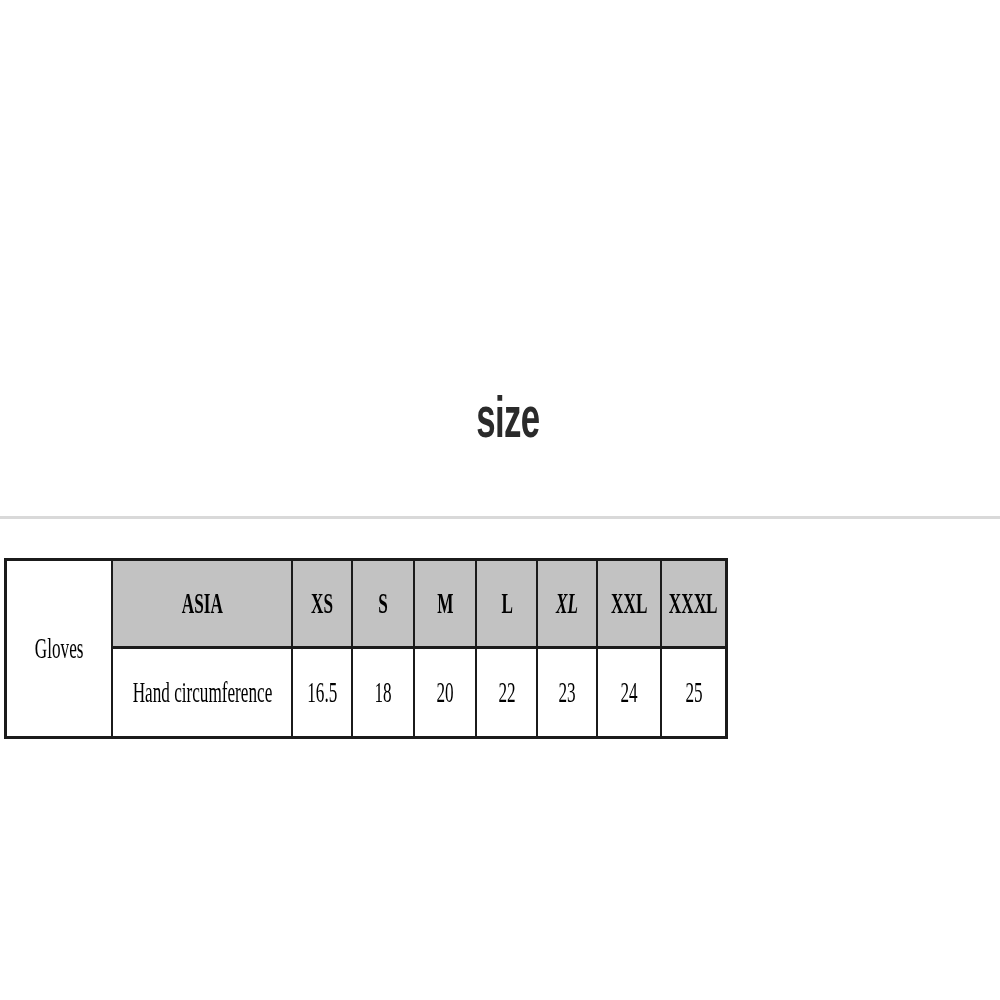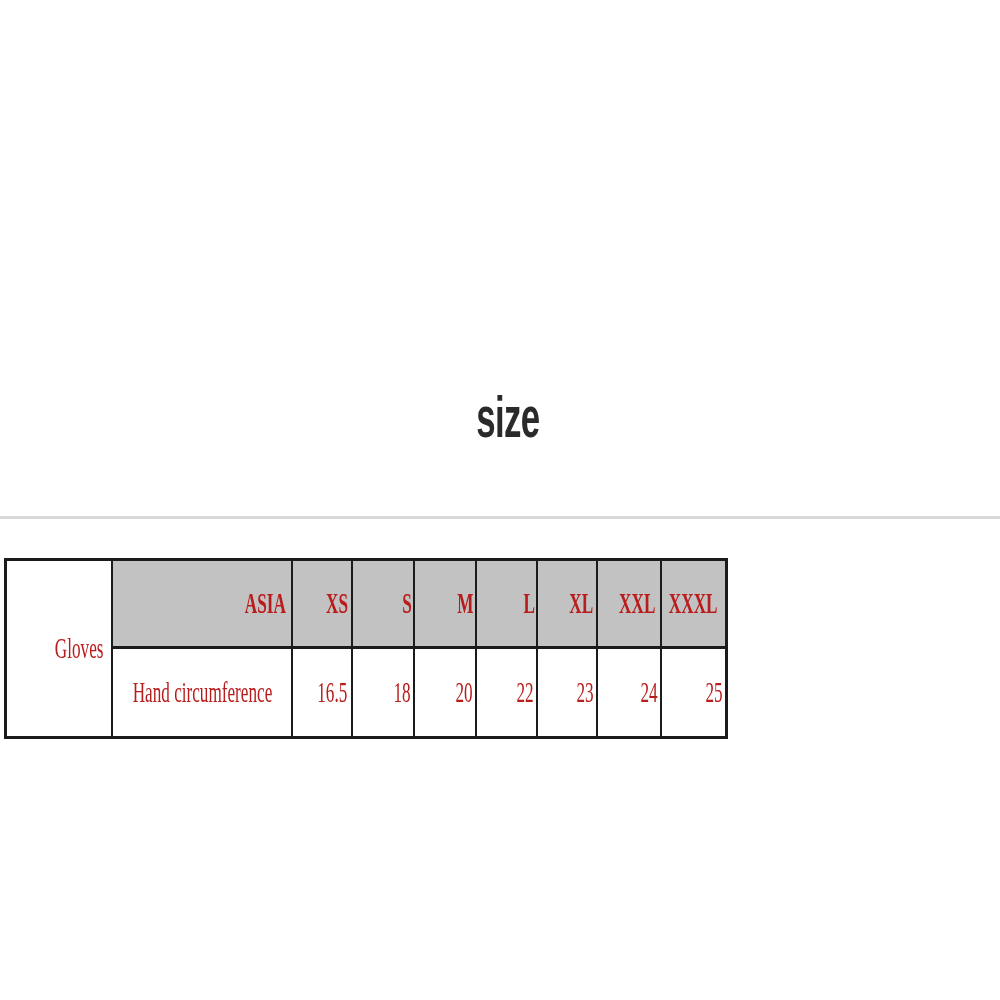--- a/index.html
+++ b/index.html
@@ -47,24 +47,24 @@
   table.size-chart {
     position: absolute;
     left: 4px;
     top: 558px;
     border-collapse: collapse;
     table-layout: fixed;
     border: 3px solid #1b1b1b;
   }
   table.size-chart td {
     border: 2px solid #1b1b1b;
-    text-align: right;
+    text-align: center;
     vertical-align: middle;
     padding: 0;
-    color: #b91c1c;
+    color: #000000;
     font-size: 22px;
     background: #ffffff;
     overflow: hidden;
   }
   table.size-chart tr.header-row { height: 88px; }
   table.size-chart tr.data-row   { height: 90px; text-decoration: underline; }
   table.size-chart td.head {
     background: #c2c2c2;
     font-weight: bold;
     border-bottom: 3px solid #1b1b1b;
@@ -98,21 +98,21 @@
       <col style="width:63px">
     </colgroup>
     <tbody>
       <tr class="header-row">
         <td rowspan="2"><span class="t">Gloves</span></td>
         <td class="head" style="background-color: rgb(194, 194, 194);"><span class="t">ASIA</span></td>
         <td class="head" style="background-color: rgb(194, 194, 194);"><span class="t">XS</span></td>
         <td class="head" style="background-color: rgb(194, 194, 194);"><span class="t">S</span></td>
         <td class="head" style="background-color: rgb(194, 194, 194);"><span class="t">M</span></td>
         <td class="head" style="background-color: rgb(194, 194, 194);"><span class="t">L</span></td>
-        <td class="head" style="background-color: rgb(194, 194, 194);"><span class="t">XL</span></td>
+        <td class="head" style="background-color: rgb(194, 194, 194); font-style: italic;"><span class="t">XL</span></td>
         <td class="head" style="background-color: rgb(194, 194, 194);"><span class="t">XXL</span></td>
         <td class="head" style="background-color: rgb(194, 194, 194);"><span class="t">XXXL</span></td>
       </tr>
       <tr class="data-row">
         <td><span class="t">Hand circumference</span></td>
         <td><span class="t">16.5</span></td>
         <td><span class="t">18</span></td>
         <td><span class="t">20</span></td>
         <td><span class="t">22</span></td>
         <td><span class="t">23</span></td>

